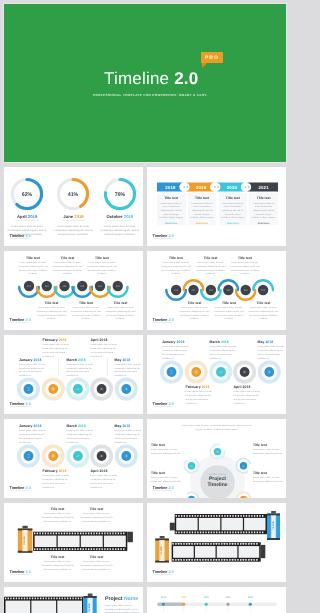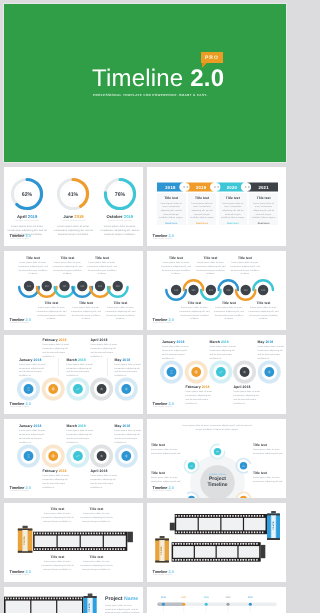--- a/index.html
+++ b/index.html
@@ -1,21 +1,21 @@
 <!DOCTYPE html>
 <html><head>
 <meta charset="utf-8">
 <style>
 *{box-sizing:border-box;margin:0;padding:0}
 html,body{width:290px;height:613px;overflow:hidden}
 body{background:#dcdcde;font-family:"Liberation Sans",sans-serif;-webkit-font-smoothing:antialiased;text-rendering:geometricPrecision}
 .page{width:290px;height:613px;position:relative;padding:4px}
 
 .hero{width:282px;height:158px;background:#2f9e46;position:relative;overflow:hidden;box-shadow:0 0 0 1px rgba(255,255,255,.35)}
-.hero-title{position:absolute;left:88px;top:64px;font-size:24px;font-weight:400;color:#fff;letter-spacing:.2px;line-height:22px;white-space:nowrap}
+.hero-title{position:absolute;left:100px;top:64px;font-size:17px;font-weight:400;color:#fff;letter-spacing:.2px;line-height:22px;white-space:nowrap}
 .ht-light{font-weight:400}
 .ht-bold{font-weight:700}
 .hero-sub{position:absolute;left:89px;top:89px;font-size:3.1px;font-weight:700;color:#d8ecdb;letter-spacing:.36px;white-space:nowrap}
 .pro-badge{position:absolute;left:197px;top:48px;width:22px;height:11px;background:#eb9d23;color:#fdf0d8;font-size:5px;font-weight:700;letter-spacing:1.1px;display:flex;align-items:center;justify-content:center}
 .pro-badge:after{content:"";position:absolute;left:1px;top:11px;border-left:5px solid #d98f1d;border-bottom:5px solid transparent}
 
 .grid{display:flex;flex-wrap:wrap;gap:5px 4px;margin-top:5px}
 .slide{width:139px;height:79px;background:#fff;position:relative;overflow:hidden}
 
 .logo{position:absolute;left:5.5px;bottom:4px;line-height:1;white-space:nowrap}

